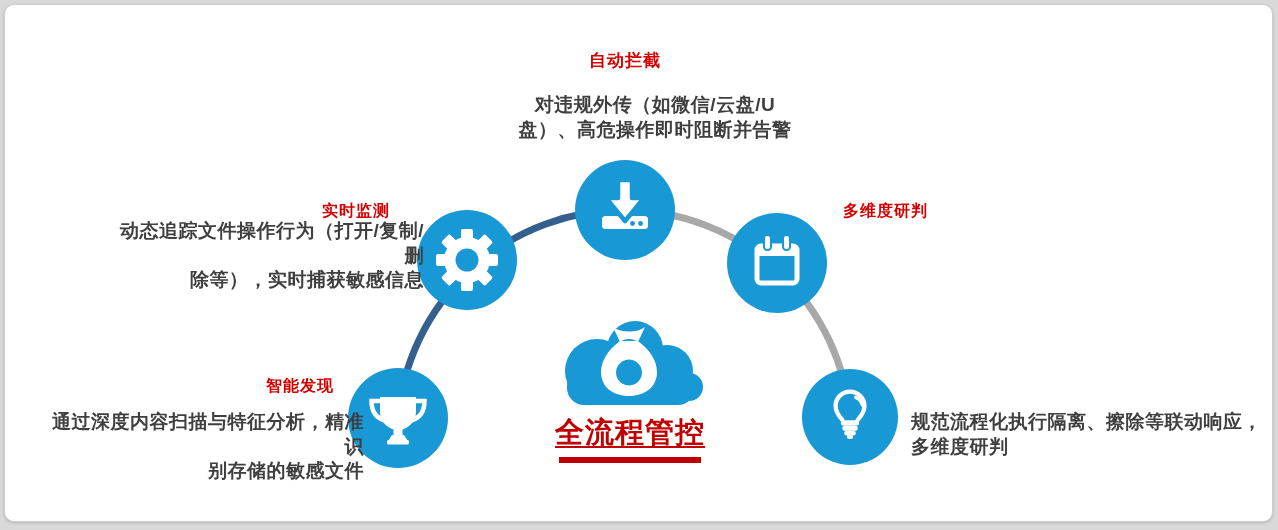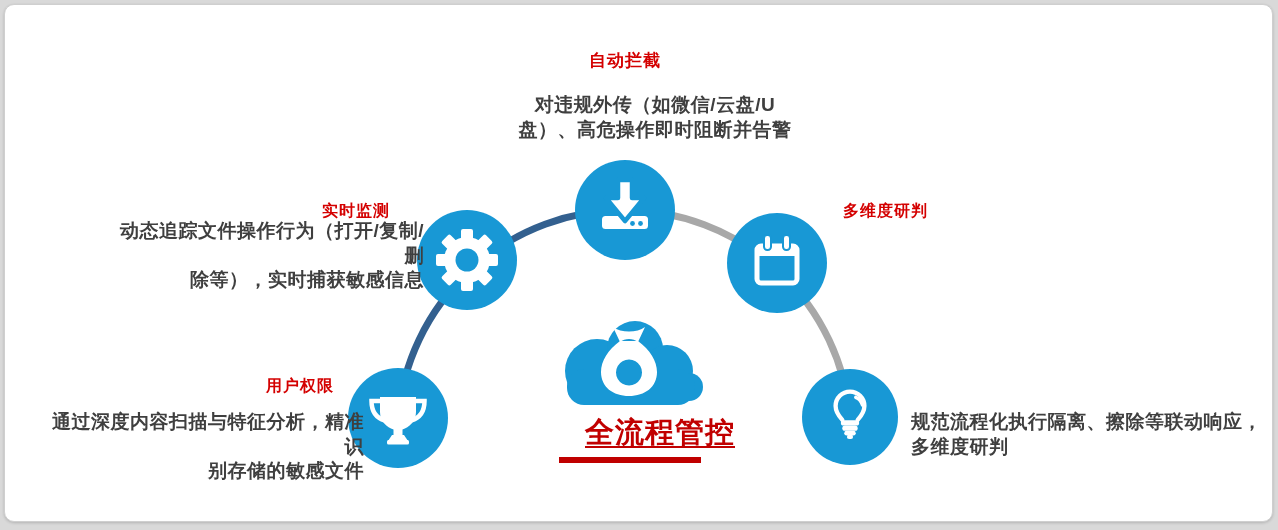--- a/index.html
+++ b/index.html
@@ -28,21 +28,21 @@
     letter-spacing:1px;line-height:1.2;
   }
   .sec-desc{
     position:absolute;font-size:19px;color:var(--body-text);line-height:1.3;
     white-space:pre-line;letter-spacing:0.5px;font-weight:bold;
   }
   .align-r{text-align:right;}
   .align-l{text-align:left;}
   .align-c{text-align:center;}
   .cloud-wrap{position:absolute;left:546px;top:310px;width:156px;height:100px;}
-  .center-label{position:absolute;left:520px;top:408px;width:210px;text-align:right;}
+  .center-label{position:absolute;left:520px;top:408px;width:210px;text-align:center;}
   .center-label .txt{
     font-size:29px;font-weight:bold;color:var(--center-red);
     text-decoration:underline;text-decoration-thickness:2px;text-underline-offset:4px;
     letter-spacing:1px;
   }
   .center-label .bar{width:142px;height:6px;background:var(--underline-red);margin:4px auto 0;}
 </style>
 </head>
 <body>
 
@@ -151,21 +151,21 @@
       <div class="sec-title align-c" style="left:420px;top:46px;width:400px;font-size:17px;">自动拦截</div>
       <div class="sec-desc align-c" style="left:460px;top:88px;width:380px;">对违规外传（如微信/云盘/U
 盘）、高危操作即时阻断并告警</div>
 
       <div class="sec-title align-r" style="left:67px;top:196px;width:320px;padding-right:2px;">实时监测</div>
       <div class="sec-desc align-r" style="left:97px;top:214px;width:322px;">动态追踪文件操作行为（打开/复制/删
 除等），实时捕获敏感信息</div>
 
       <div class="sec-title align-l" style="left:838px;top:196px;width:340px;">多维度研判</div>
 
-      <div class="sec-title align-r" style="left:11px;top:371px;width:320px;padding-right:2px;">用户权限</div>
+      <div class="sec-title align-r" style="left:11px;top:371px;width:320px;padding-right:2px;">智能发现</div>
       <div class="sec-desc align-r" style="left:37px;top:405px;width:322px;">通过深度内容扫描与特征分析，精准识
 别存储的敏感文件</div>
 
       <div class="sec-desc align-l" style="left:906px;top:405px;width:352px;">规范流程化执行隔离、擦除等联动响应，
 多维度研判</div>
 
     </div>
   </div>
 </div>
 

